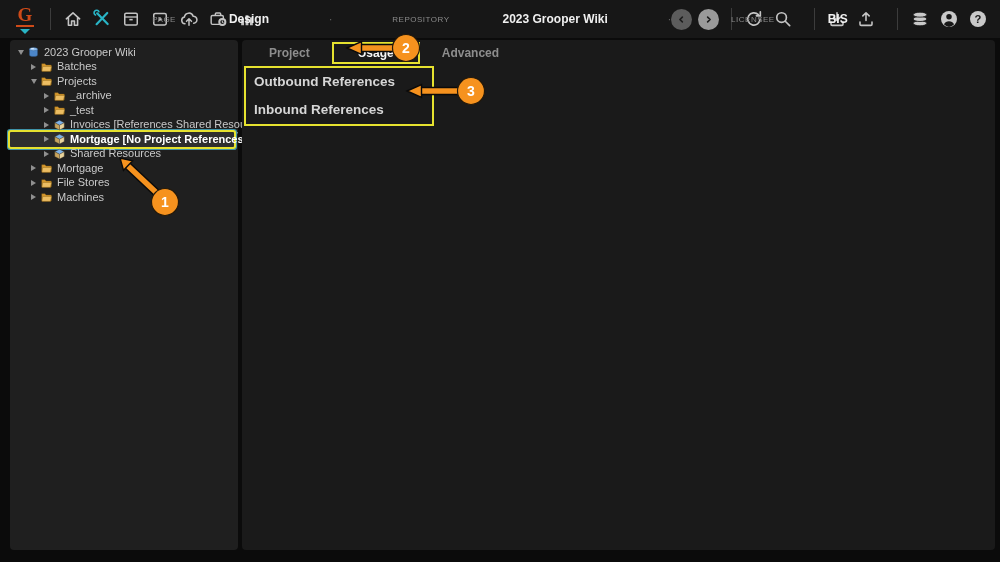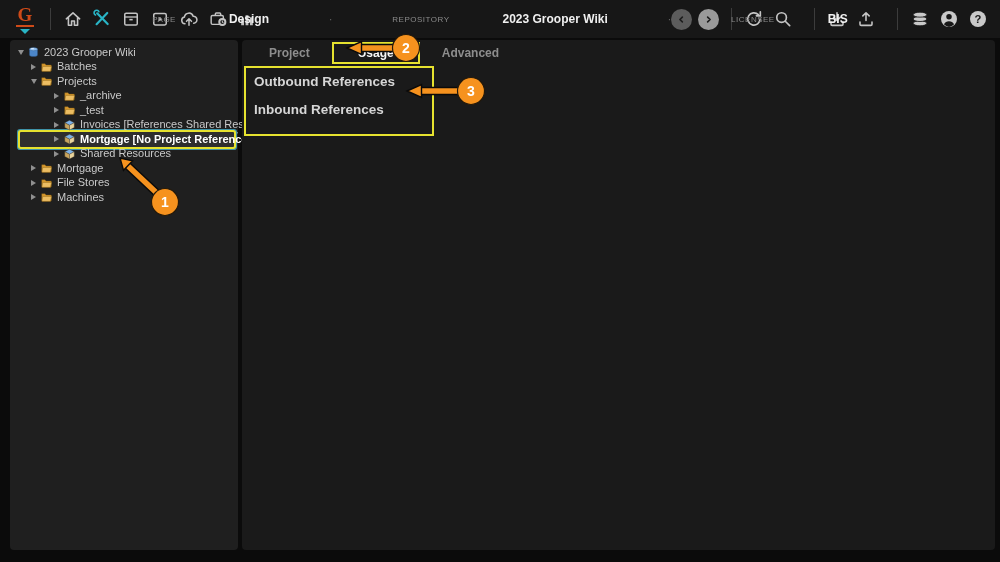--- a/index.html
+++ b/index.html
@@ -34,39 +34,39 @@
   
   .left-panel { position:absolute; left:10px; top:40px; width:228px; height:510px;
                 background:#1f1f1f; border-radius:4px; }
   .main-panel { position:absolute; left:242px; top:40px; width:753px; height:510px;
                 background:#1a1a1a; border-radius:4px; }
 
   
   .tree { padding-top:5px; }
   .trow { height:14.5px; display:flex; align-items:center; font-size:11px; color:#c9c9c9;
           cursor:pointer; white-space:nowrap; }
-  .d0 { padding-left:5px; } .d1 { padding-left:18px; } .d2 { padding-left:31px;margin-left:10px; }
+  .d0 { padding-left:5px; } .d1 { padding-left:18px; } .d2 { padding-left:31px; }
   .exp { width:11px; display:inline-flex; align-items:center; justify-content:center; flex:0 0 11px; }
   .exp-c::before { content:""; width:0; height:0; border-left:5px solid #8f8f8f;
                    border-top:3.5px solid transparent; border-bottom:3.5px solid transparent; }
   .exp-e::before { content:""; width:0; height:0; border-top:5px solid #8f8f8f;
                    border-left:3.5px solid transparent; border-right:3.5px solid transparent; }
   .ti { width:13px; height:12px; margin:0 4px 0 1px; flex:0 0 13px; }
   .tl { line-height:1; }
   .trow.underlined { box-shadow:0 1.5px 0 #6e868d; }
   .trow.selected { background:#2e2e2e; color:#ffffff; font-weight:700; margin-right:4px;
                    border-radius:1px; box-shadow:0 0 0 2px #e6e22f, 0 0 0 3px #3f93a8; }
 
   
   .tabs { position:absolute; left:17px; top:2px; height:22px; display:flex; align-items:center; }
   .tab { font-size:12px; font-weight:700; color:#8d8d8d; padding:3px 10px; cursor:pointer; }
   .tab-usage-wrap { border:2px solid #e6e22f; margin-left:12px; cursor:pointer; }
   .tab-usage-wrap .tab { color:#f7f7f7; padding:2px 24px; }
   .tab-advanced { margin-left:12px; }
-  .section-box { position:absolute; left:2px; top:26px; width:190px; height:70px;
+  .section-box { position:absolute; left:2px; top:26px; width:190px; height:60px;
                  border:2px solid #e6e22f; }
   .section-h { position:absolute; left:8px; font-size:13.5px; font-weight:700; color:#d6d6d6;
                cursor:pointer; white-space:nowrap; }
   .sec-0 { top:6px; } .sec-1 { top:34px; }
 
   
   .overlay { position:absolute; left:0; top:0; width:1000px; height:562px; z-index:50;
              pointer-events:none; }
   .co-num { font-size:14px; font-weight:700; fill:#ffffff; text-anchor:middle;
             font-family:"Liberation Sans", sans-serif; }

